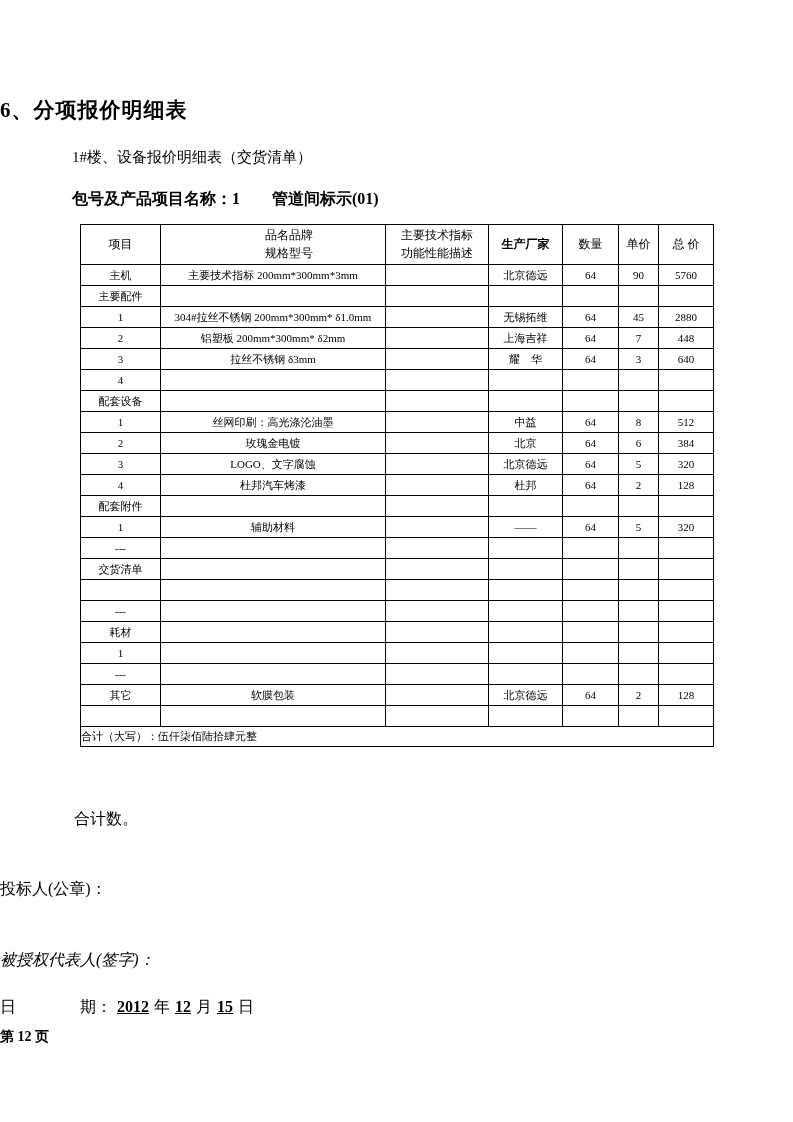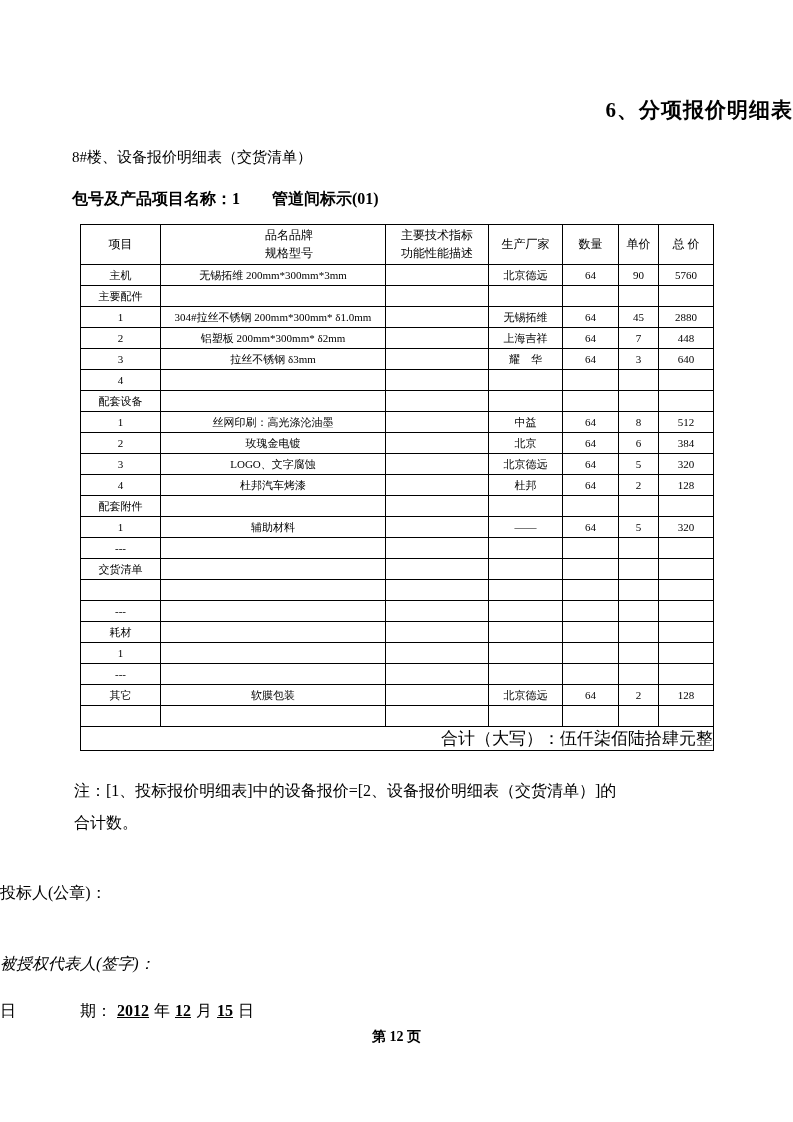--- a/index.html
+++ b/index.html
@@ -4,21 +4,21 @@
 <style>
   * { margin:0; padding:0; box-sizing:border-box; }
   html,body { background:#fff; }
   body {
     width:793px; height:1122px;
     position:relative; overflow:hidden;
     font-family:"Liberation Serif","DejaVu Serif",serif;
     color:#000;
   }
   .title {
-    text-align:right;
+    text-align:left;
     font-size:21px;
     font-weight:bold;
     padding-top:96px;
     letter-spacing:1px;
   }
   .subtitle {
     margin:24px 0 0 72px;
     font-size:15px;
   }
   .package-line {
@@ -46,28 +46,28 @@
     line-height:1.45;
   }
   .quote-table td {
     font-size:11px;
     height:21px;
     white-space:nowrap;
   }
   th.col-0 { width:80px; }
   th.col-1 { width:225px;padding-left:32px; }
   th.col-2 { width:103px; }
-  th.col-3 { width:74px; }
+  th.col-3 { width:74px;font-weight:bold; }
   th.col-4 { width:56px; }
   th.col-5 { width:40px; }
   th.col-6 { width:55px; }
   .quote-table tfoot td {
-    text-align:right;
-    padding-left:8px;
-    font-size:17px;
+    text-align:left;
+    padding-left:0;
+    font-size:11px;
     height:20px;
   }
   .note {
     margin:24px 0 0 74px;
     font-size:16px;
     line-height:2.0;
     width:660px;
   }
   .sig-block {
     font-size:16px;
@@ -77,54 +77,54 @@
   .sig-date   { margin-top:26px; }
   .u {
     text-decoration:underline;
     font-weight:bold;
     padding:0 5px;
   }
   .page-footer {
     position:absolute;
     top:1028px;
     left:0; right:0;
-    text-align:center;
+    text-align:left;
     font-size:14px;
     font-weight:bold;
   }
 </style>
 </head>
 <body>
 
 <div class="doc-page">
 
   <h1 class="title">6、分项报价明细表</h1>
 
-  <div class="subtitle">8#楼、设备报价明细表（交货清单）</div>
+  <div class="subtitle">1#楼、设备报价明细表（交货清单）</div>
 
   <div class="package-line">包号及产品项目名称：1　　管道间标示(01)</div>
 
   <table class="quote-table">
     <thead>
       <tr>
           <th class="col-0">项目</th>
           <th class="col-1">品名品牌
 规格型号</th>
           <th class="col-2">主要技术指标
 功能性能描述</th>
           <th class="col-3">生产厂家</th>
           <th class="col-4">数量</th>
           <th class="col-5">单价</th>
           <th class="col-6">总  价</th>
         </tr>
     </thead>
     <tbody>
         <tr>
           <td class="col-0">主机</td>
-          <td class="col-1">无锡拓维 200mm*300mm*3mm</td>
+          <td class="col-1">主要技术指标 200mm*300mm*3mm</td>
           <td class="col-2"></td>
           <td class="col-3">北京德远</td>
           <td class="col-4">64</td>
           <td class="col-5">90</td>
           <td class="col-6">5760</td>
         </tr>
         <tr>
           <td class="col-0">主要配件</td>
           <td class="col-1"></td>
           <td class="col-2"></td>
@@ -315,21 +315,21 @@
         </tr>
       </tbody>
     <tfoot>
       <tr>
         <td colspan="7">合计（大写）：伍仟柒佰陆拾肆元整</td>
       </tr>
     </tfoot>
   </table>
 
   <div class="note">
-    <span>注：[1、投标报价明细表]中的设备报价=[2、设备报价明细表（交货清单）]的</span><br>
+    <br>
     <span>合计数。</span>
   </div>
 
   <div class="sig-block">
     <div class="sig-bidder">投标人(公章)：</div>
     <div class="sig-rep">被授权代表人(签字)：</div>
     <div class="sig-date">
       <span>日　　　　期：</span><span class="u">2012</span><span>年</span><span class="u">12</span><span>月</span><span class="u">15</span><span>日</span>
     </div>
   </div>

